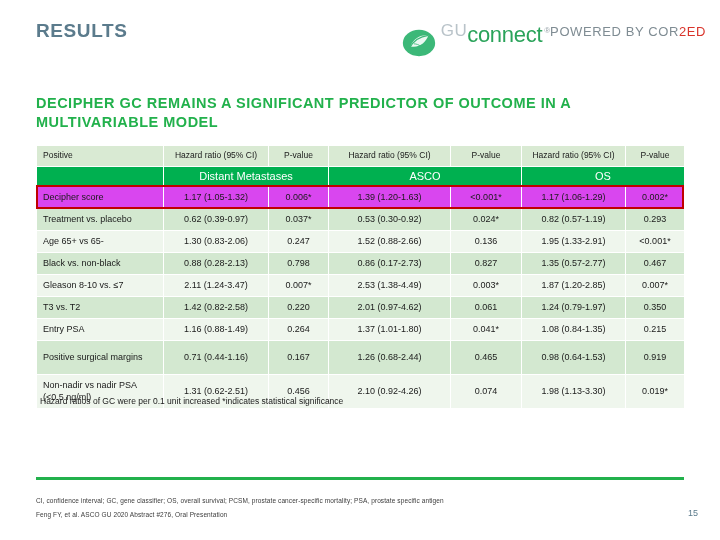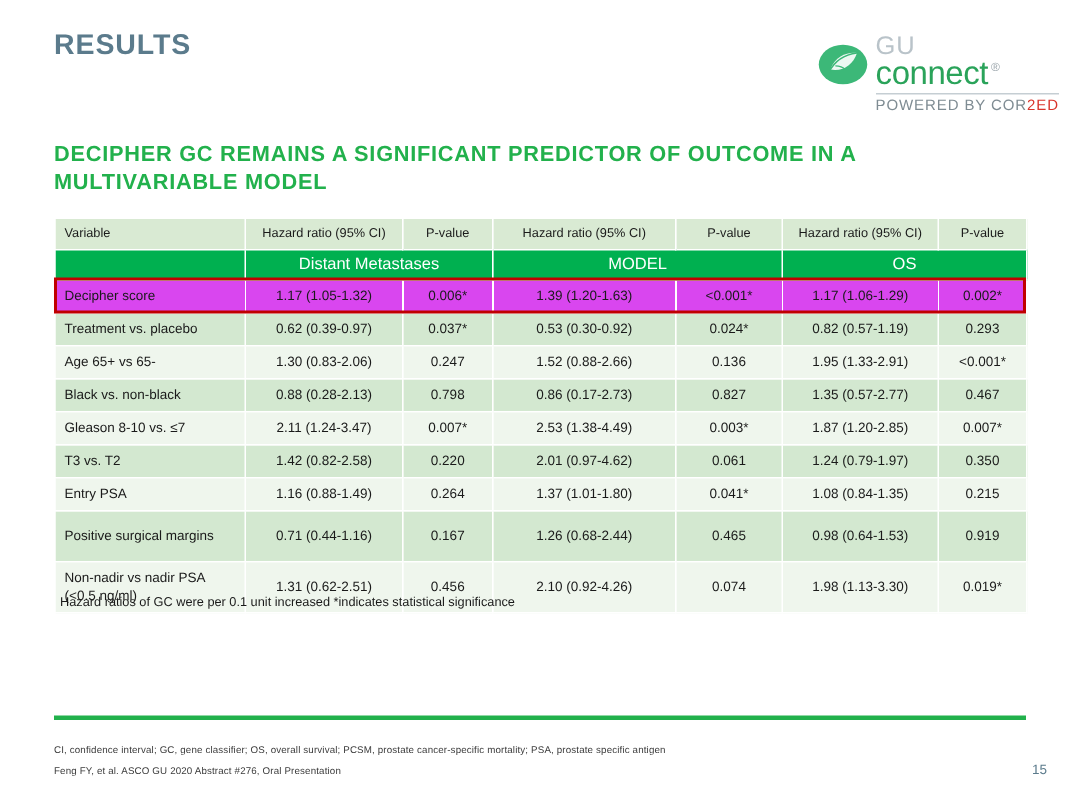--- a/index.html
+++ b/index.html
@@ -26,39 +26,39 @@
 
   .logo-block {
     position: absolute;
     right: 14px;
     top: 24px;
     display: flex;
     align-items: flex-start;
     gap: 5px;
   }
   .logo-mark { width: 34px; height: 34px; flex: none; margin-top: 2px; }
-  .logo-text { display: flex; flex-direction: column; }
+  .logo-text { display: flex; flex-direction: row; }
   .logo-gu {
     font-size: 17px;
     line-height: 14px;
     color: #b9c3c9;
     letter-spacing: 0.5px;
     font-weight: normal;
   }
   .logo-connect-row { display: flex; align-items: flex-start; }
   .logo-connect {
     font-size: 22px;
     line-height: 21px;
     color: #2aa35a;
     letter-spacing: -0.3px;
   }
   .logo-tm { font-size: 8px; color: #9aa5ab; margin-left: 2px; margin-top: 2px; }
   .logo-rule { border-top: 1px solid #c5ced3; margin-top: 3px; margin-bottom: 2px; width: 100%; }
   .logo-powered {
-    font-size: 10px;
+    font-size: 13px;
     letter-spacing: 0.6px;
     color: #7f8c93;
     white-space: nowrap;
   }
   .logo-powered .red { color: #d9342b; }
 
   
   .headline {
     position: absolute;
     left: 36px;
@@ -195,32 +195,32 @@
       <col style="width:127px">
         <col style="width:105px">
         <col style="width:60px">
       <col style="width:122px">
         <col style="width:71px">
         <col style="width:104px">
         <col style="width:59px">
     </colgroup>
     <tbody>
       <tr class="hdr">
-        <td class="var">Variable</td>
+        <td class="var">Positive</td>
         <td>Hazard ratio (95% CI)</td>
         <td>P-value</td>
         <td>Hazard ratio (95% CI)</td>
         <td>P-value</td>
         <td>Hazard ratio (95% CI)</td>
         <td>P-value</td>
       </tr>
       <tr class="grp">
         <td class="blank"></td>
         <td colspan="2">Distant Metastases</td>
-        <td colspan="2">MODEL</td>
+        <td colspan="2">ASCO</td>
         <td colspan="2">OS</td>
       </tr>
     </tbody>
     <tbody id="rows-body">
         <tr class="data highlight">
           <td class="var bold">Decipher score</td>
           <td class="bold">1.17 (1.05-1.32)</td>
           <td class="bold">0.006*</td>
           <td class="bold">1.39 (1.20-1.63)</td>
           <td class="bold">&lt;0.001*</td>

